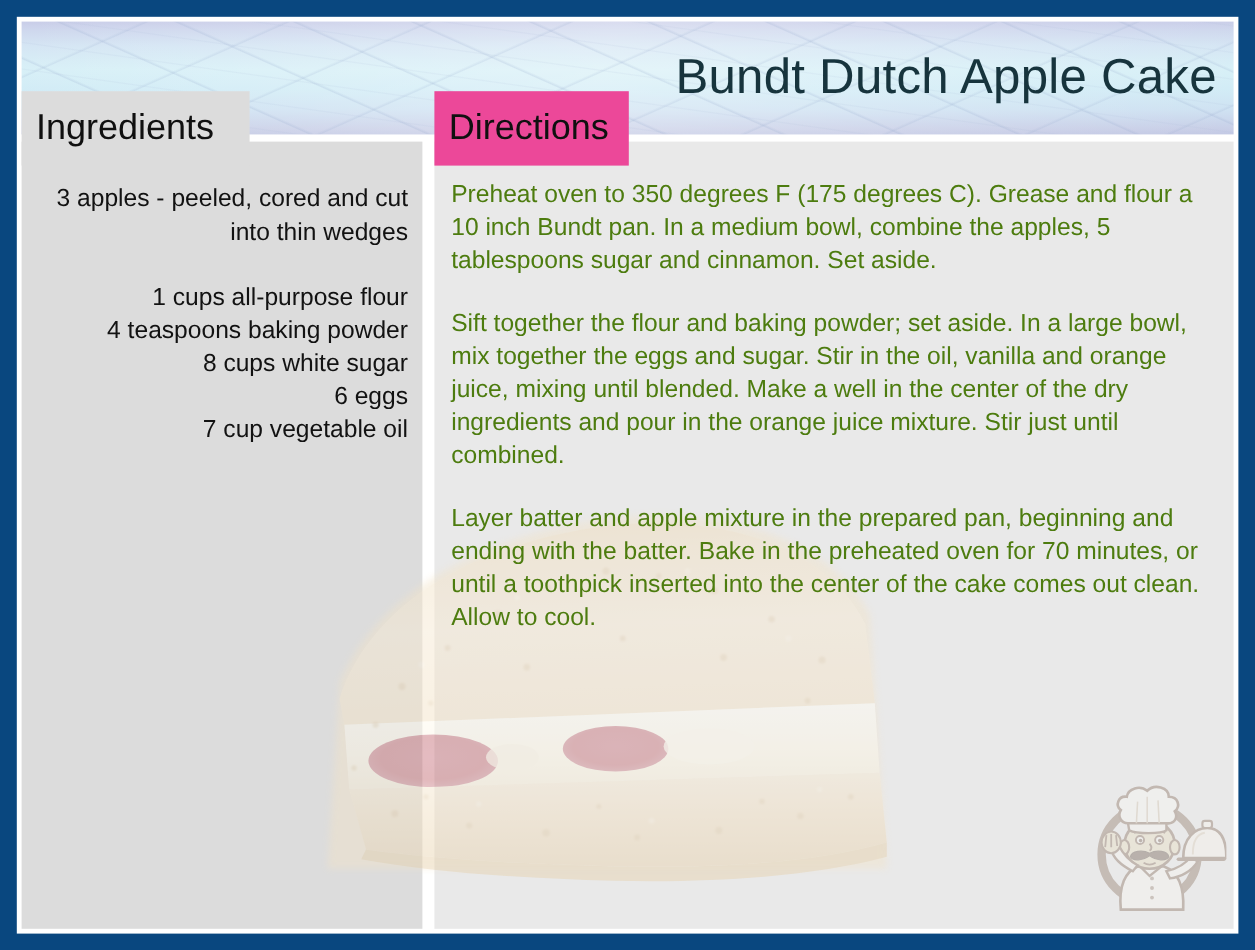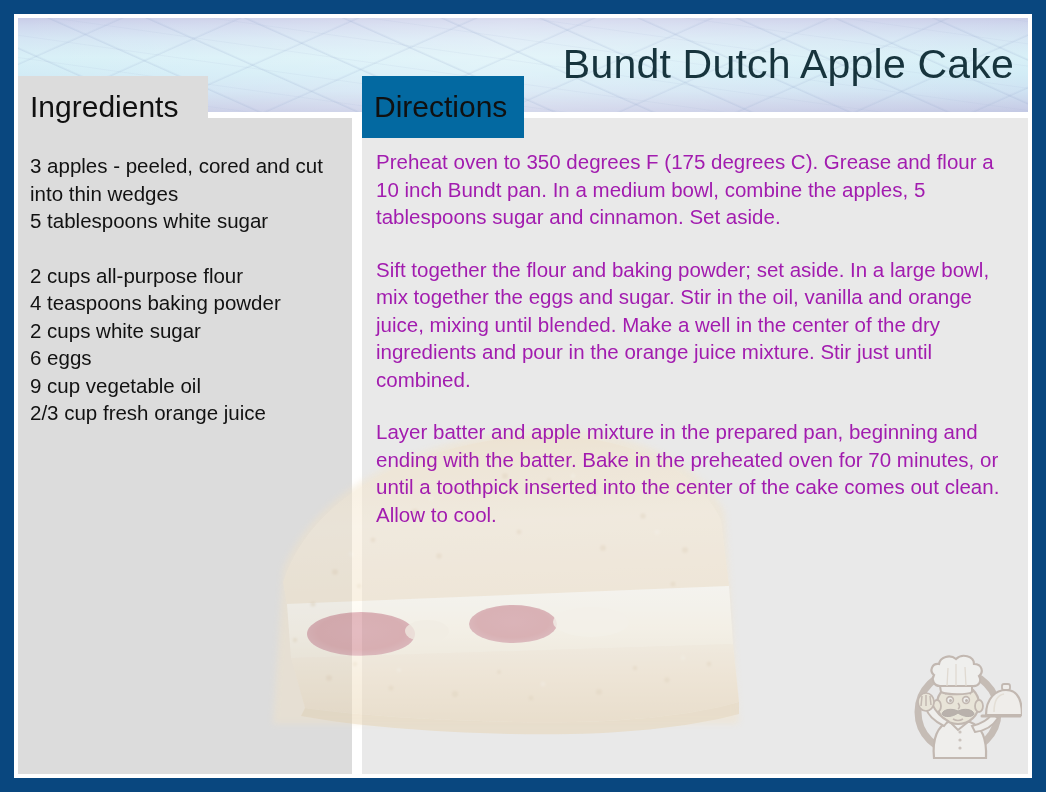--- a/index.html
+++ b/index.html
@@ -148,55 +148,56 @@
     color: #101010;
     white-space: nowrap;
   }
 
   .panel-ingredients .panel-heading {
     background: #dcdcdc;
     width: 190px;
   }
 
   .panel-directions .panel-heading {
-    background: #0369a1;
+    background: #ec4899;
     width: 162px;
   }
 
   .panel-body {
     position: relative;
     z-index: 4;
     padding: 34px 12px 0 12px;
   }
 
   .panel-directions .panel-body {
     padding: 30px 16px 0 14px;
   }
 
   
   .ingredient-line {
     font-size: 20.5px;
     line-height: 27.5px;
     color: #121212;
     white-space: nowrap;
+    text-align: right;
   }
 
   .ingredient-line.wrapped {
     white-space: normal;
   }
 
   .ingredient-spacer {
     height: 27px;
   }
 
   
   .direction-paragraph {
     font-size: 20.5px;
     line-height: 27.5px;
-    color: #a21caf;
+    color: #4d7c0f;
     margin-bottom: 25px;
   }
 
   .direction-paragraph:last-child { margin-bottom: 0; }
 
   
   .chef-logo {
     position: absolute;
     right: 6px;
     bottom: 10px;
@@ -309,30 +310,28 @@
             <circle cx="156" cy="298" r="2.3"></circle>
           <circle cx="300" cy="312" r="2.5"></circle>
             <circle cx="440" cy="286" r="2.2"></circle>
         </g>
       </svg>
 
       <div class="panel panel-ingredients">
         <div class="panel-heading">Ingredients</div>
         <div class="panel-body">
           <div class="ingredient-line wrapped">3 apples - peeled, cored and cut into thin wedges</div>
-          <div class="ingredient-line">5 tablespoons white sugar</div>
 
           <div class="ingredient-spacer"></div>
 
-          <div class="ingredient-line">2 cups all-purpose flour</div>
+          <div class="ingredient-line">1 cups all-purpose flour</div>
           <div class="ingredient-line">4 teaspoons baking powder</div>
-          <div class="ingredient-line">2 cups white sugar</div>
+          <div class="ingredient-line">8 cups white sugar</div>
           <div class="ingredient-line">6 eggs</div>
-          <div class="ingredient-line">9 cup vegetable oil</div>
-          <div class="ingredient-line">2/3 cup fresh orange juice</div>
+          <div class="ingredient-line">7 cup vegetable oil</div>
         </div>
       </div>
 
       <div class="panel panel-directions">
         <div class="panel-heading">Directions</div>
         <div class="panel-body">
           <p class="direction-paragraph">Preheat oven to 350 degrees F (175 degrees C). Grease and flour a 10 inch Bundt pan. In a medium bowl, combine the apples, 5 tablespoons sugar and cinnamon. Set aside.</p>
           <p class="direction-paragraph">Sift together the flour and baking powder; set aside. In a large bowl, mix together the eggs and sugar. Stir in the oil, vanilla and orange juice, mixing until blended. Make a well in the center of the dry ingredients and pour in the orange juice mixture. Stir just until combined.</p>
           <p class="direction-paragraph">Layer batter and apple mixture in the prepared pan, beginning and ending with the batter. Bake in the preheated oven for 70 minutes, or until a toothpick inserted into the center of the cake comes out clean. Allow to cool.</p>
         </div>

